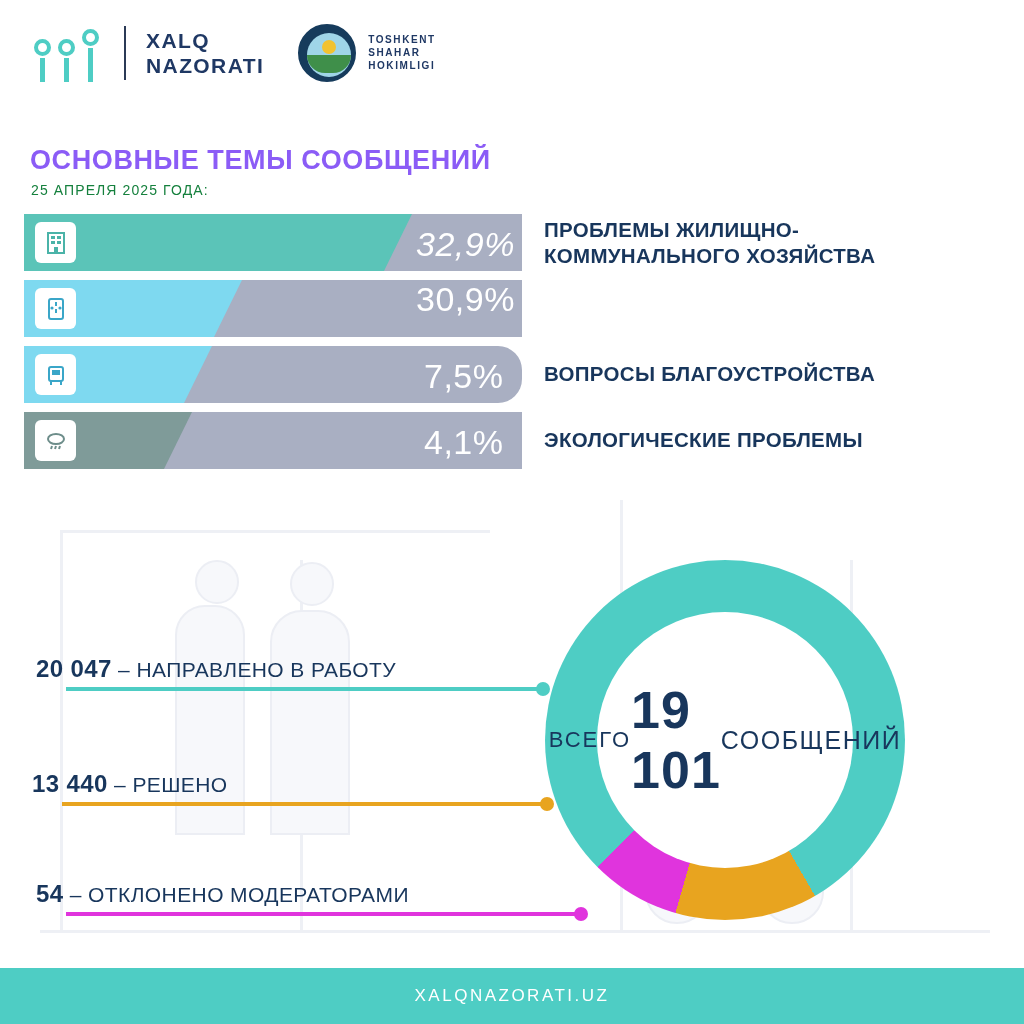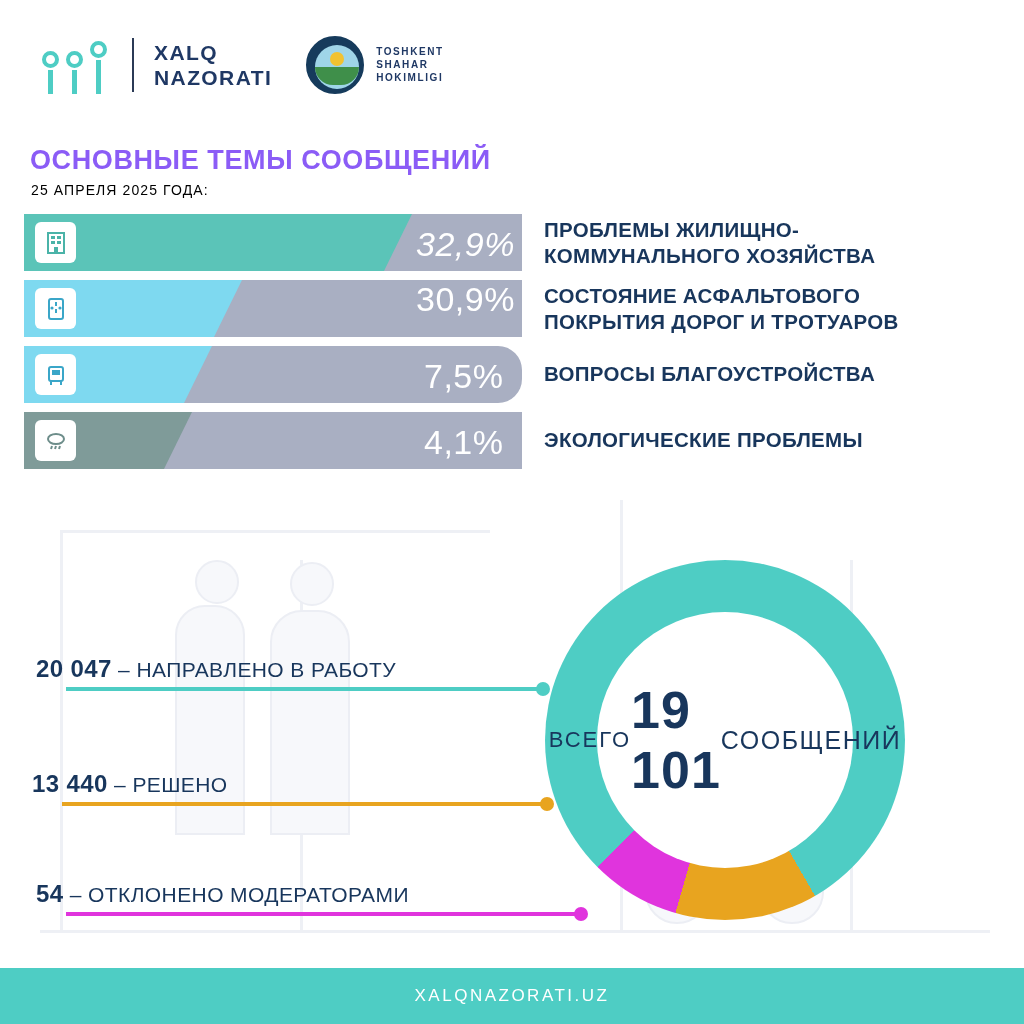--- a/index.html
+++ b/index.html
@@ -11,25 +11,25 @@
   }
   .page {
     position: relative;
     width: 1024px; height: 1024px;
     background: #ffffff;
   }
 
   
   .header {
     position: absolute;
-    left: 0; top: 12px;
+    left: 0; top: 0;
     width: 1024px; height: 105px;
     display: flex;
     align-items: center;
-    padding-left: 40px;
+    padding-left: 32px;
   }
   .logo-mark {
     position: relative;
     width: 76px; height: 56px;
   }
   .pin {
     position: absolute;
     background: #4ecdc4;
   }
   .pin .head {
@@ -100,21 +100,21 @@
     left: 30px; top: 145px;
     font-size: 27px;
     font-weight: bold;
     color: #8b5cf6;
     letter-spacing: 0.6px;
   }
   .subtitle {
     position: absolute;
     left: 31px; top: 182px;
     font-size: 14px;
-    color: #000000;
+    color: #15803d;
     letter-spacing: 1.1px;
   }
 
   
   .bars {
     position: absolute;
     left: 24px; top: 214px;
     width: 980px;
   }
   .bar-row {
@@ -334,24 +334,20 @@
         <div class="bar-icon">
           <svg width="26" height="26" viewBox="0 0 26 26">
             <rect x="6" y="3" width="14" height="20" rx="2" fill="none" stroke="#3aa6c8" stroke-width="2"></rect>
             <line x1="13" y1="6" x2="13" y2="10" stroke="#3aa6c8" stroke-width="2"></line>
             <line x1="13" y1="13" x2="13" y2="17" stroke="#3aa6c8" stroke-width="2"></line>
             <circle cx="9" cy="12" r="1.6" fill="#3aa6c8"></circle>
               <circle cx="17" cy="12" r="1.6" fill="#3aa6c8"></circle>
           </svg>
         </div>
         <div class="pct" style="left:392px;top:0;">30,9%</div>
-      </div>
-      <div class="bar-label" style="top:3px;">
-        <div>СОСТОЯНИЕ АСФАЛЬТОВОГО</div>
-        <div>ПОКРЫТИЯ ДОРОГ И ТРОТУАРОВ</div>
       </div>
     </div>
 
     <div class="bar-row">
       <div class="bar-track" style="width:498px;border-radius:24px;">
         <div class="bar-fill" style="width:160px;background:#7ed9f0;">
           <span style="position:absolute;right:-28px;top:0;width:0;height:0;border-top:57px solid #7ed9f0;border-right:28px solid transparent;"></span>
         </div>
         <div class="bar-icon">
           <svg width="26" height="26" viewBox="0 0 26 26">

